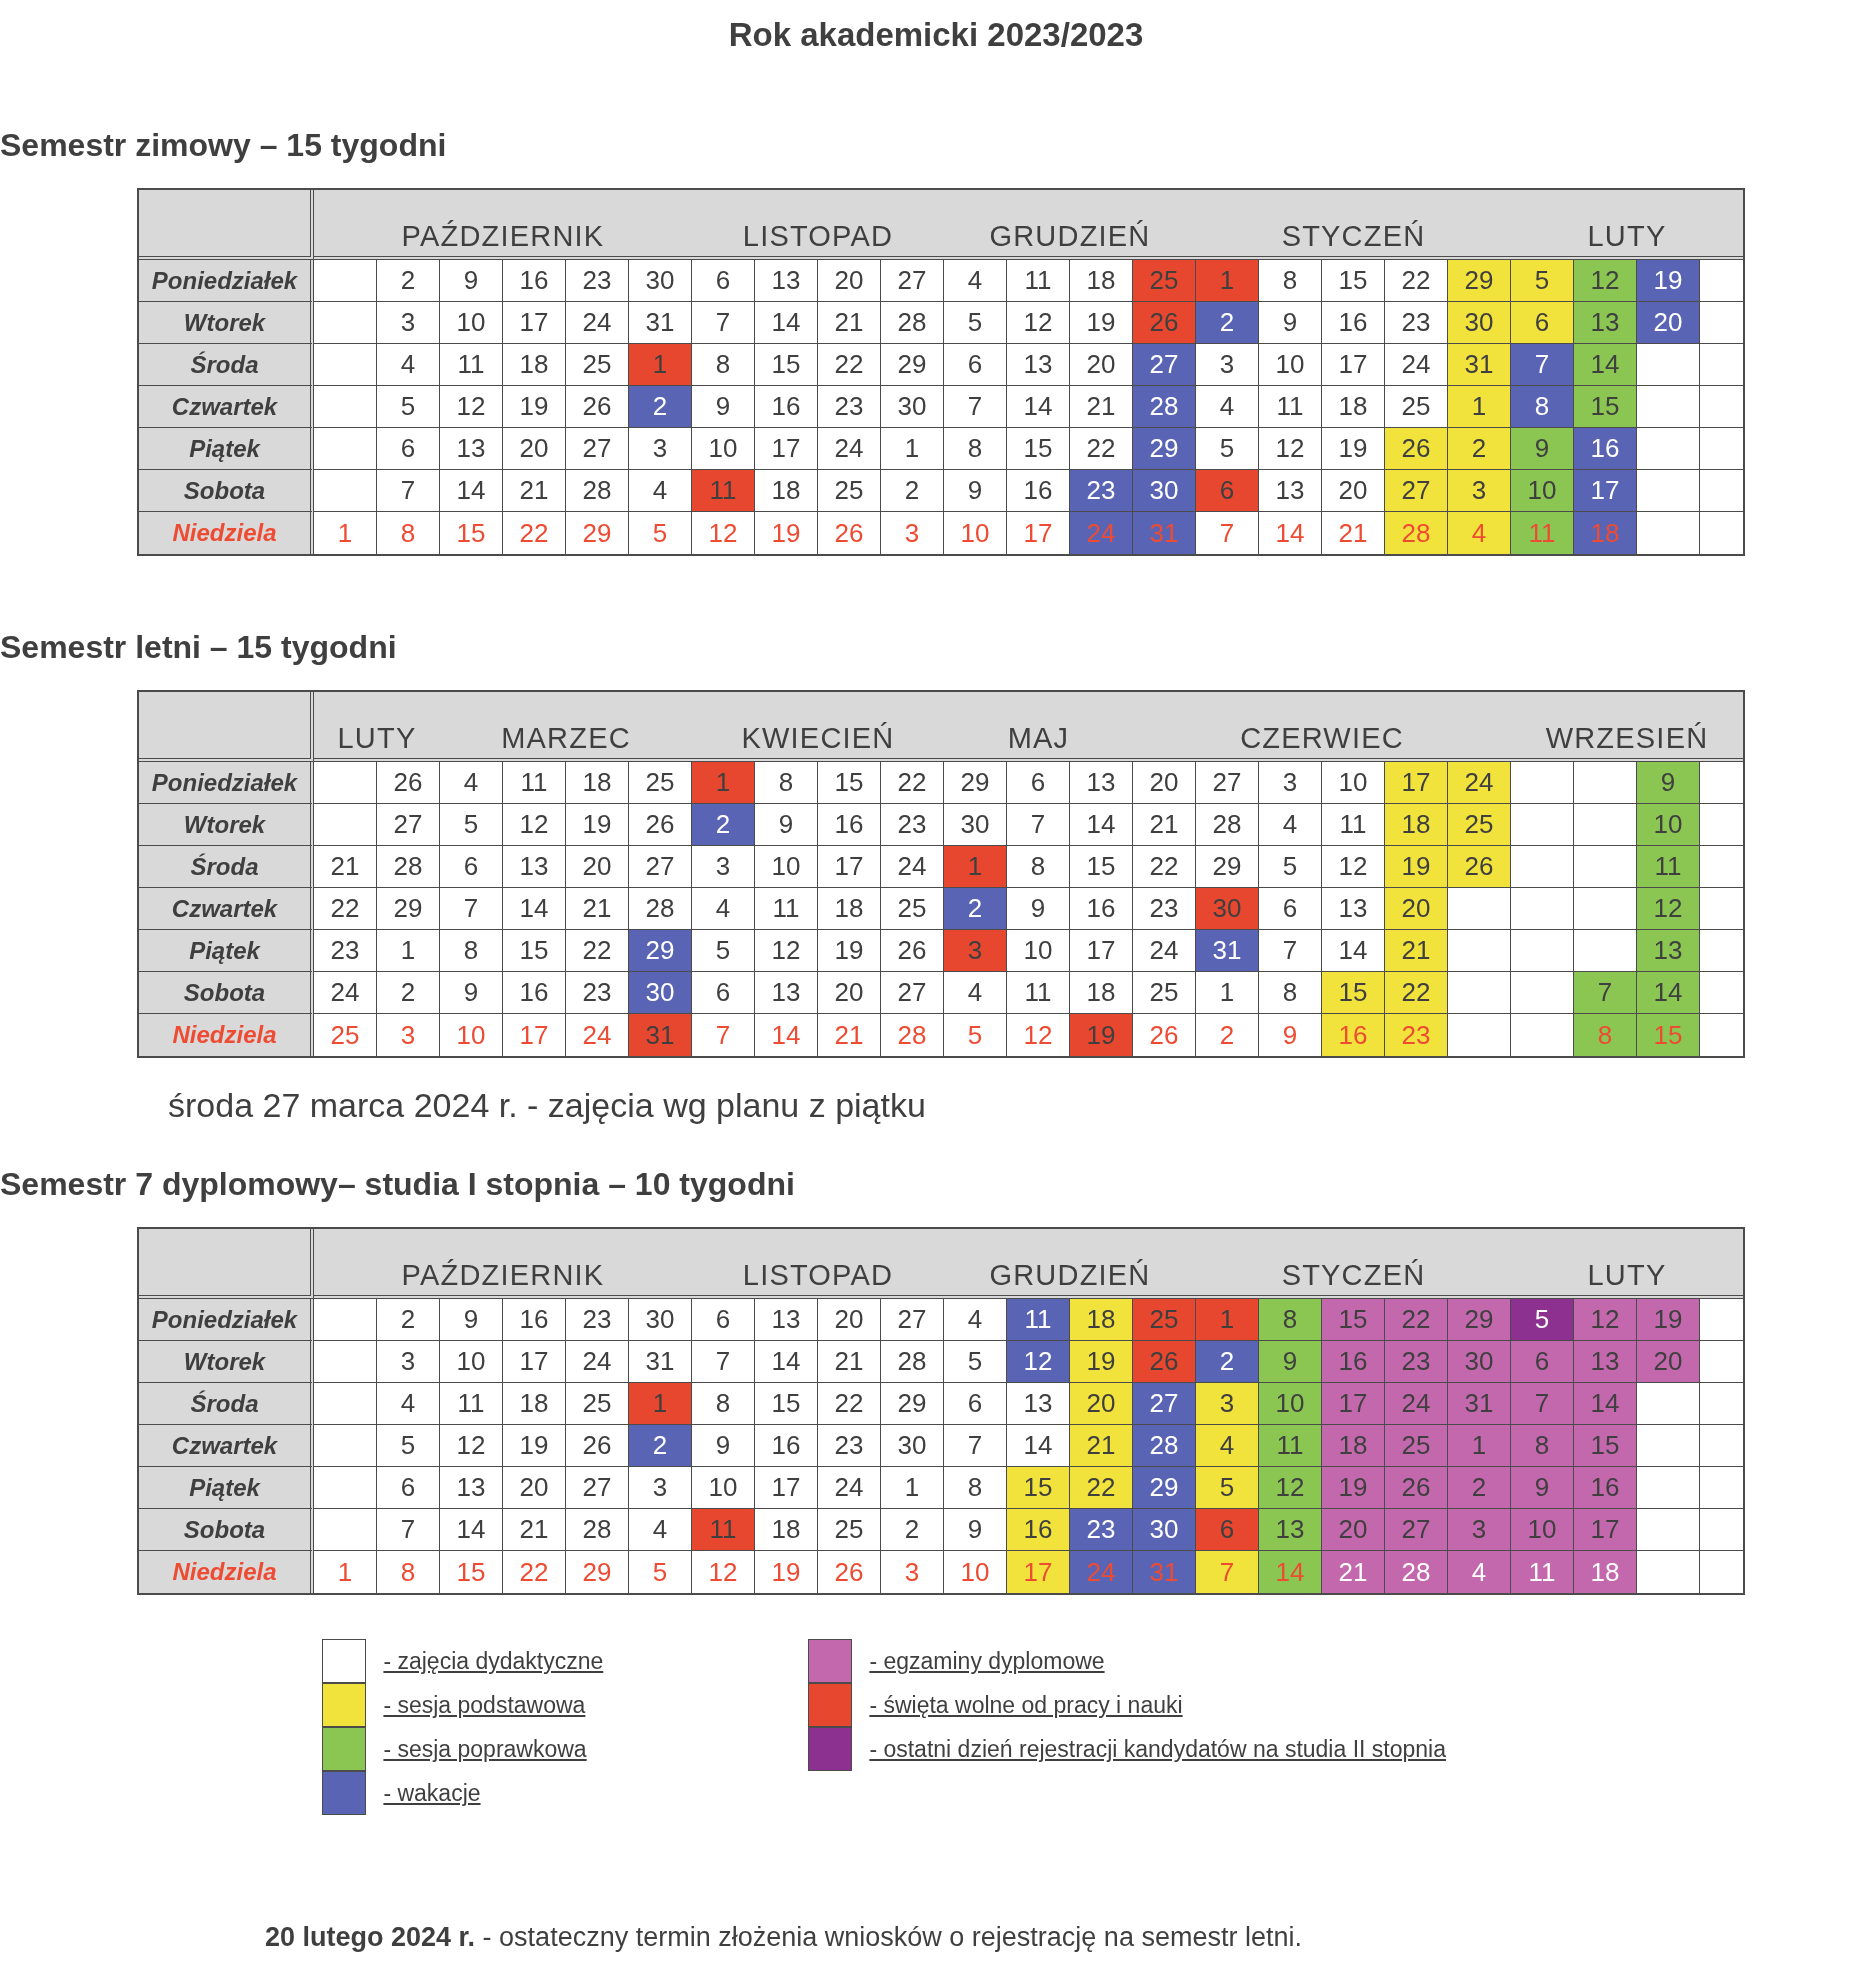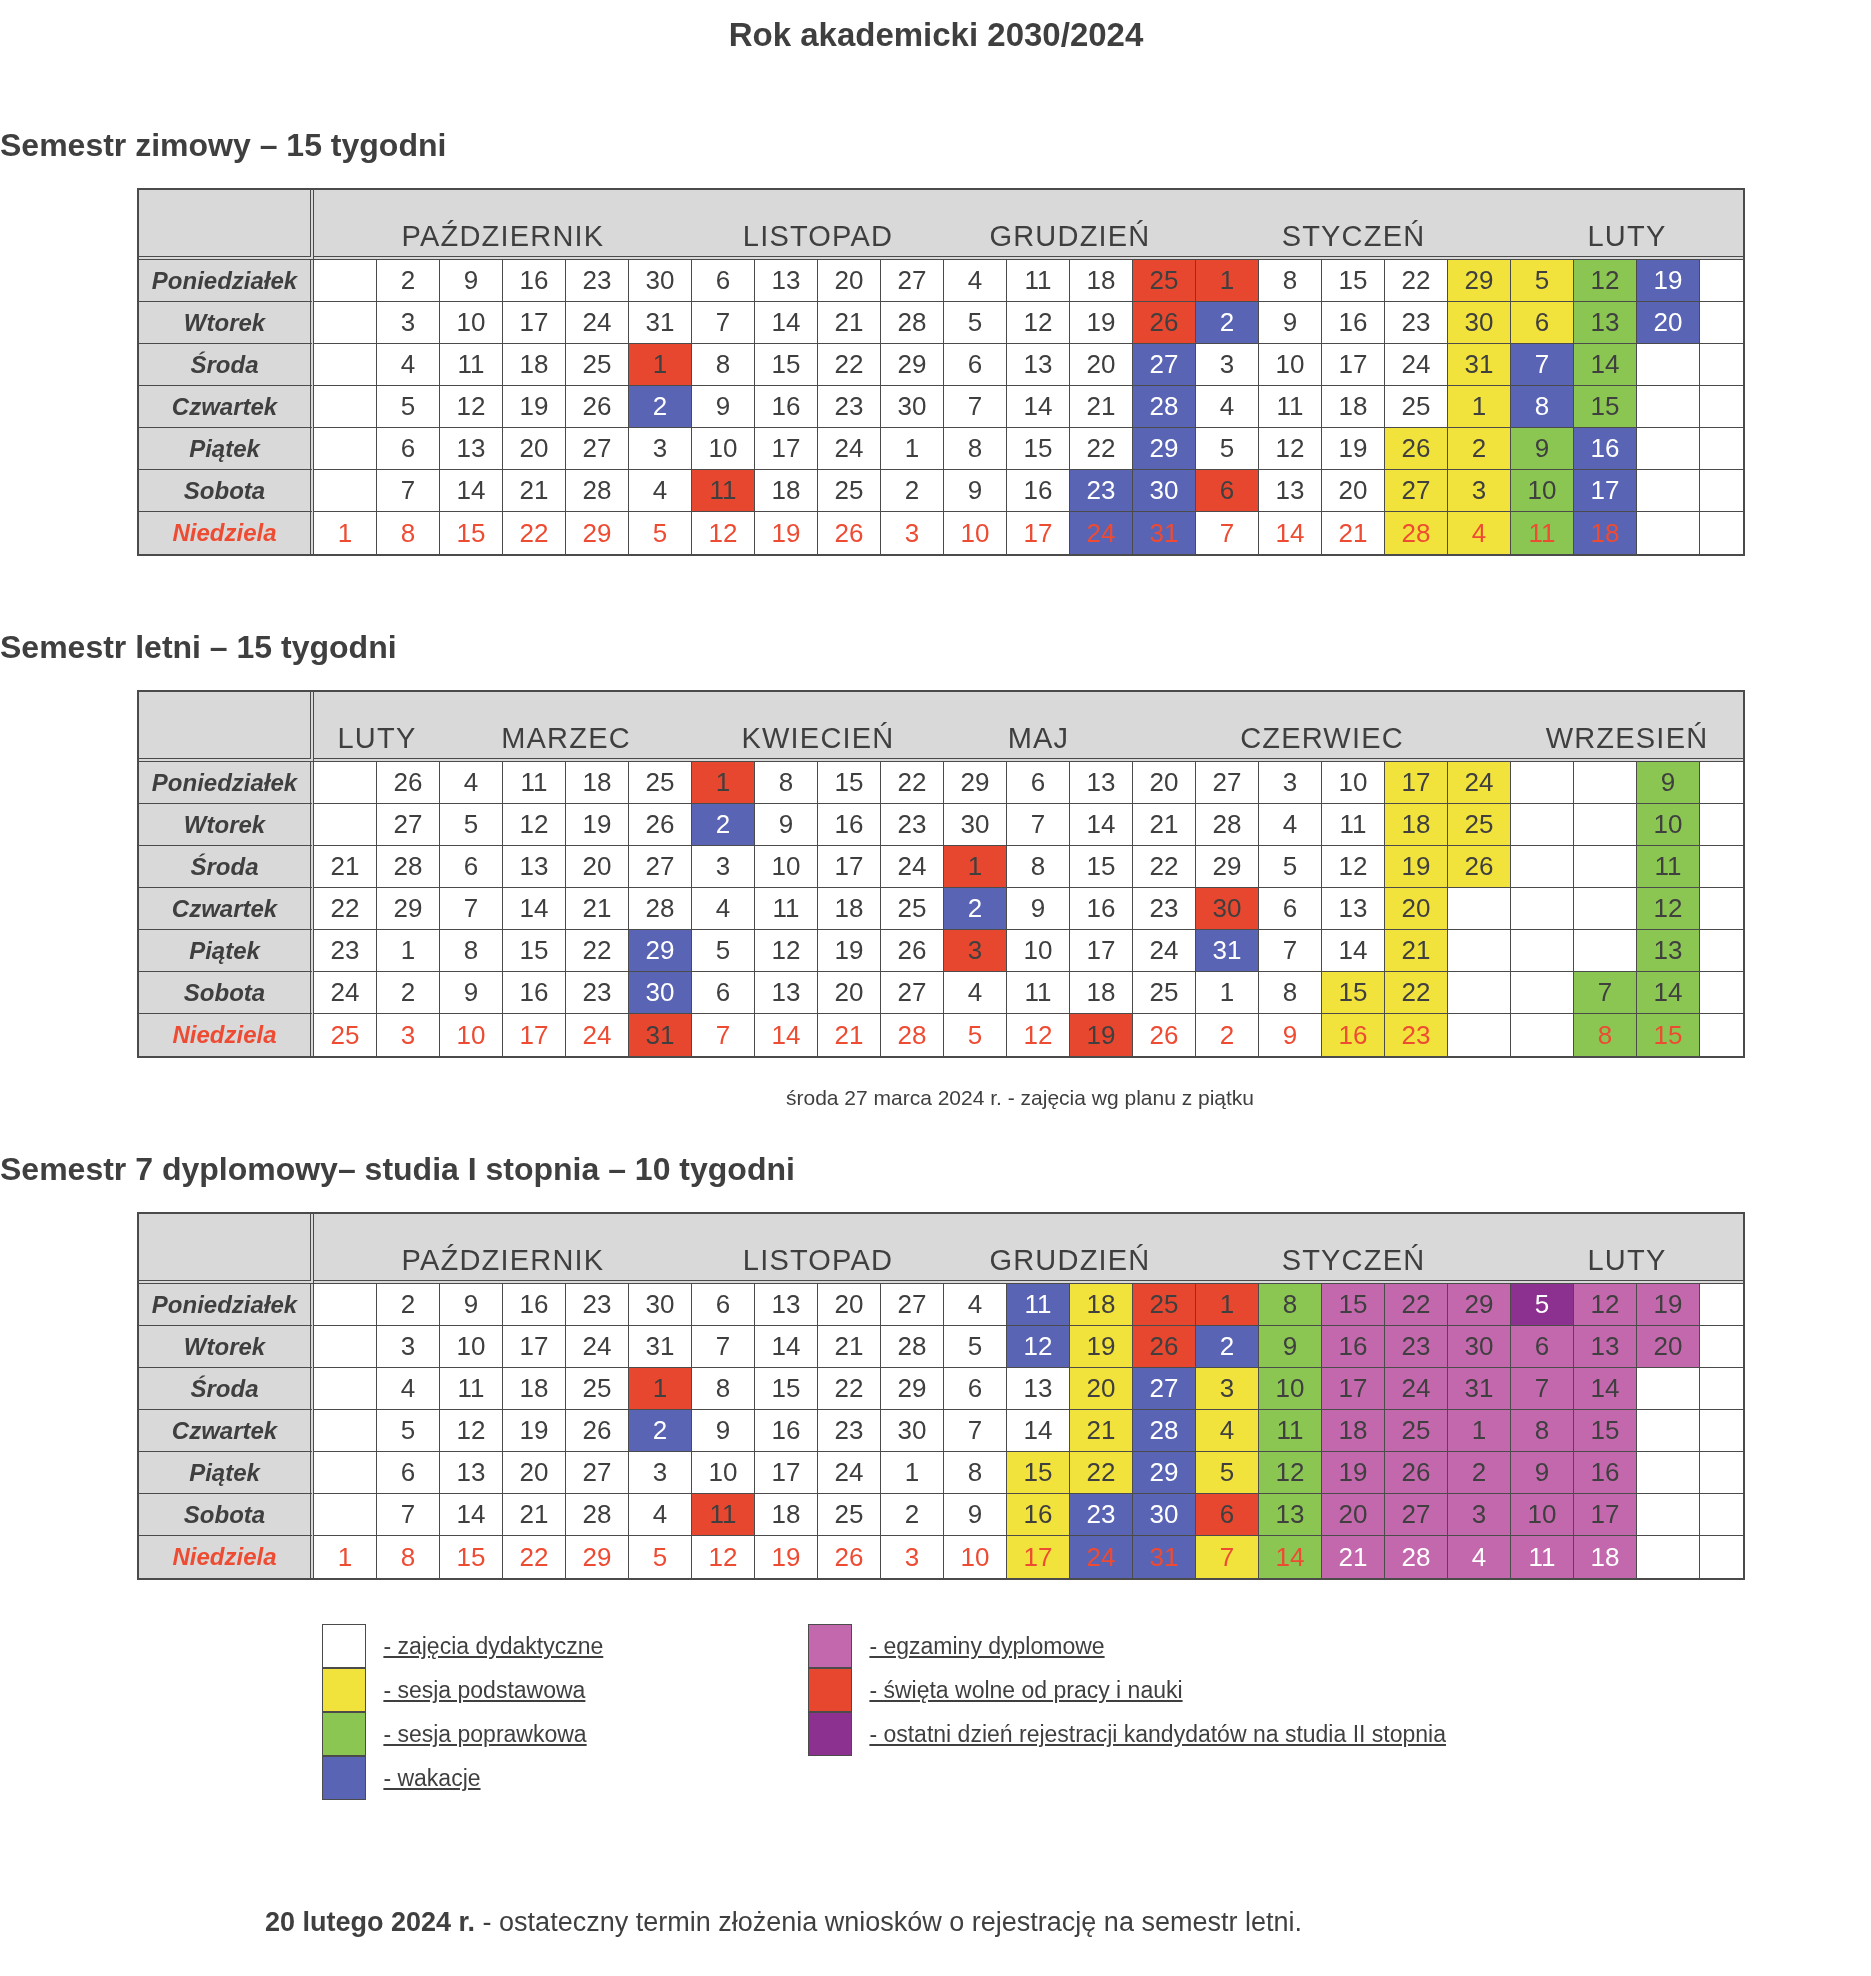--- a/index.html
+++ b/index.html
@@ -22,35 +22,35 @@
   .hdr .corner{border-right:4.7px double var(--grid);}
   .hdr .mcell{border-right:none;align-items:flex-end;justify-content:center;padding-bottom:3px;
      font-size:29px;letter-spacing:1.2px;}
   .dlabel{background:var(--hdrbg);font-weight:bold;font-size:24px;border-right:4.7px double var(--grid);font-style:italic;}
   .row:last-child .c{border-bottom:none;}
   .row .c:last-child{border-right:none;}
   .sun{color:var(--sunred);}
   .bg-y{background:var(--yellow);} .bg-g{background:var(--green);} .bg-b{background:var(--blue);}
   .bg-r{background:var(--red);} .bg-p{background:var(--pink);} .bg-v{background:var(--purple);}
   .tw{color:#ffffff;} .tr{color:var(--sunred);} .td{color:var(--text);}
-  .note{margin:28.4px 0 0 168px;font-size:21px;color:var(--text);text-align:center;}
+  .note{margin:28.4px 0 0 168px;font-size:34px;color:var(--text);}
   .legend{position:relative;height:190px;margin-top:44px;}
   .lcol{position:absolute;top:0;}
   .lcol.left{left:322px;} .lcol.right{left:808px;}
   .lrow{display:flex;align-items:center;height:44px;}
   .sw{width:44px;height:44px;box-sizing:border-box;border:1.6px solid var(--grid);margin-top:-1.6px;flex:0 0 auto;}
   .lrow:first-child .sw{margin-top:0;}
   .llabel{margin-left:17.4px;font-size:23px;white-space:nowrap;color:var(--text);text-decoration:underline;}
   .footer{margin:88px 0 0 265px;font-size:27px;line-height:40px;color:var(--text);}
   .footer b{font-weight:bold;}
 </style>
 </head>
 <body>
 
-<div class="page-title">Rok akademicki 2030/2024</div>
+<div class="page-title">Rok akademicki 2023/2023</div>
 
 <div class="sem-heading">Semestr zimowy – 15 tygodni</div>
 <div class="cal-wrap">
     <div class="cal">
       <div class="row hdr"><div class="c corner"></div><div class="c mcell" style="grid-column: span 6;">PAŹDZIERNIK</div><div class="c mcell" style="grid-column: span 4;">LISTOPAD</div><div class="c mcell" style="grid-column: span 4;">GRUDZIEŃ</div><div class="c mcell" style="grid-column: span 5;">STYCZEŃ</div><div class="c mcell" style="grid-column: span 4;">LUTY</div></div>
       <div class="row"><div class="c dlabel">Poniedziałek</div><div class="c"></div><div class="c">2</div><div class="c">9</div><div class="c">16</div><div class="c">23</div><div class="c">30</div><div class="c">6</div><div class="c">13</div><div class="c">20</div><div class="c">27</div><div class="c">4</div><div class="c">11</div><div class="c">18</div><div class="c bg-r">25</div><div class="c bg-r">1</div><div class="c">8</div><div class="c">15</div><div class="c">22</div><div class="c bg-y">29</div><div class="c bg-y">5</div><div class="c bg-g">12</div><div class="c bg-b tw">19</div><div class="c"></div></div>
       <div class="row"><div class="c dlabel">Wtorek</div><div class="c"></div><div class="c">3</div><div class="c">10</div><div class="c">17</div><div class="c">24</div><div class="c">31</div><div class="c">7</div><div class="c">14</div><div class="c">21</div><div class="c">28</div><div class="c">5</div><div class="c">12</div><div class="c">19</div><div class="c bg-r">26</div><div class="c bg-b tw">2</div><div class="c">9</div><div class="c">16</div><div class="c">23</div><div class="c bg-y">30</div><div class="c bg-y">6</div><div class="c bg-g">13</div><div class="c bg-b tw">20</div><div class="c"></div></div>
       <div class="row"><div class="c dlabel">Środa</div><div class="c"></div><div class="c">4</div><div class="c">11</div><div class="c">18</div><div class="c">25</div><div class="c bg-r">1</div><div class="c">8</div><div class="c">15</div><div class="c">22</div><div class="c">29</div><div class="c">6</div><div class="c">13</div><div class="c">20</div><div class="c bg-b tw">27</div><div class="c">3</div><div class="c">10</div><div class="c">17</div><div class="c">24</div><div class="c bg-y">31</div><div class="c bg-b tw">7</div><div class="c bg-g">14</div><div class="c"></div><div class="c"></div></div>
       <div class="row"><div class="c dlabel">Czwartek</div><div class="c"></div><div class="c">5</div><div class="c">12</div><div class="c">19</div><div class="c">26</div><div class="c bg-b tw">2</div><div class="c">9</div><div class="c">16</div><div class="c">23</div><div class="c">30</div><div class="c">7</div><div class="c">14</div><div class="c">21</div><div class="c bg-b tw">28</div><div class="c">4</div><div class="c">11</div><div class="c">18</div><div class="c">25</div><div class="c bg-y">1</div><div class="c bg-b tw">8</div><div class="c bg-g">15</div><div class="c"></div><div class="c"></div></div>
       <div class="row"><div class="c dlabel">Piątek</div><div class="c"></div><div class="c">6</div><div class="c">13</div><div class="c">20</div><div class="c">27</div><div class="c">3</div><div class="c">10</div><div class="c">17</div><div class="c">24</div><div class="c">1</div><div class="c">8</div><div class="c">15</div><div class="c">22</div><div class="c bg-b tw">29</div><div class="c">5</div><div class="c">12</div><div class="c">19</div><div class="c bg-y">26</div><div class="c bg-y">2</div><div class="c bg-g">9</div><div class="c bg-b tw">16</div><div class="c"></div><div class="c"></div></div>

